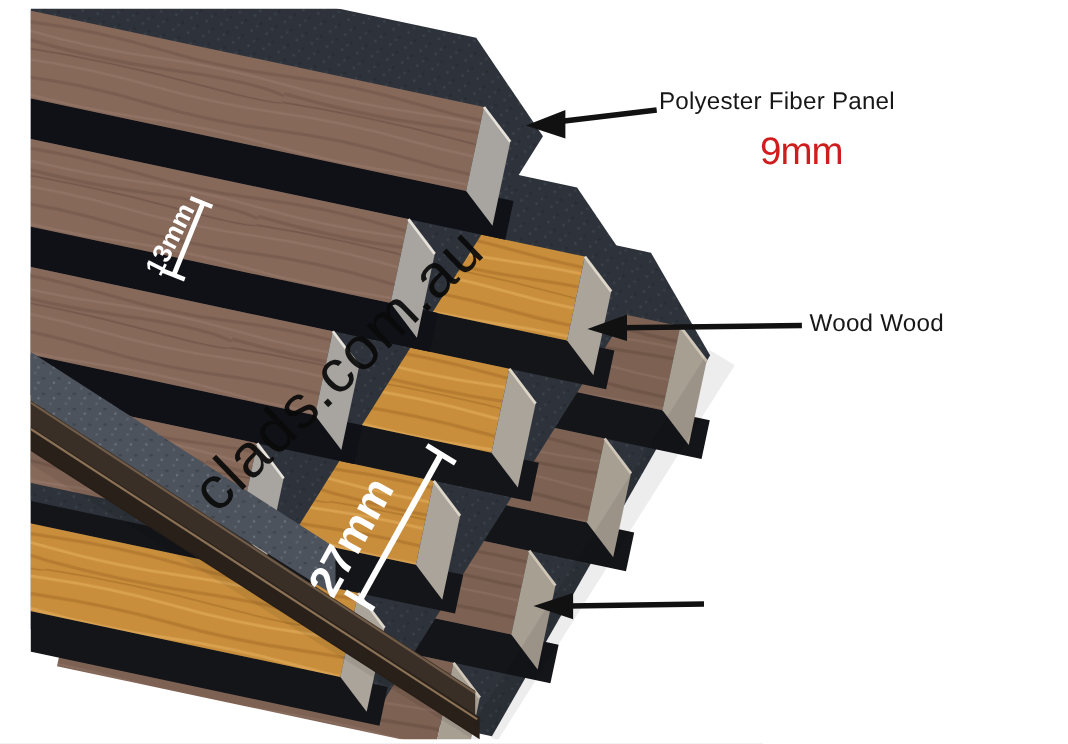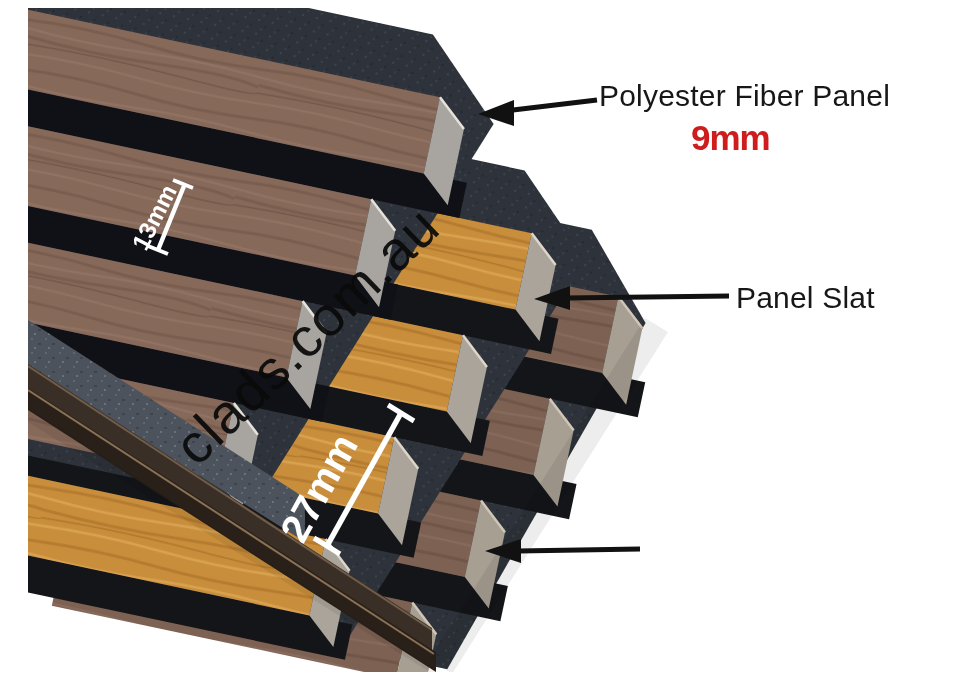--- a/index.html
+++ b/index.html
@@ -2,25 +2,25 @@
 <html><head>
 <meta charset="utf-8">
 <style>
   html,body{margin:0;padding:0;background:#e8e8e8;}
   #stage{
     position:relative;width:971px;height:676px;background:#ffffff;
     overflow:hidden;font-family:"Liberation Sans",sans-serif;
   }
   #stage svg{position:absolute;left:0;top:0;}
   .ann-label{
-    position:absolute;font-size:30px;color:#171717;white-space:nowrap;
+    position:absolute;font-size:22px;color:#171717;white-space:nowrap;
     letter-spacing:.2px;line-height:1;
   }
   .ann-value{
-    position:absolute;font-size:35px;font-weight:700;color:#cf1d1d;
+    position:absolute;font-size:35px;font-weight:400;color:#cf1d1d;
     white-space:nowrap;letter-spacing:-1px;line-height:1;
   }
   .dim-text{
     font-family:"Liberation Sans",sans-serif;font-weight:bold;fill:#ffffff;
   }
   .wm-text{
     font-family:"Liberation Sans",sans-serif;fill:#0a0a0a;letter-spacing:1.5px;
   }
 </style>
 </head>
@@ -194,16 +194,16 @@
       <g>
         <line x1="518" y1="551" x2="640" y2="549" stroke-width="5"></line>
         <polygon points="485,551 521,539 521,563" stroke="none"></polygon>
       </g>
     </g>
   </svg>
 
   <div class="ann-label" style="left:599px;top:81px">Polyester Fiber Panel</div>
   <div class="ann-value" style="left:691px;top:120px">9mm</div>
 
-  <div class="ann-label" style="left:736px;top:283px">Panel Slat</div>
+  <div class="ann-label" style="left:736px;top:283px">Wood Wood</div>
 
 
 </div>
 
 </body></html>

